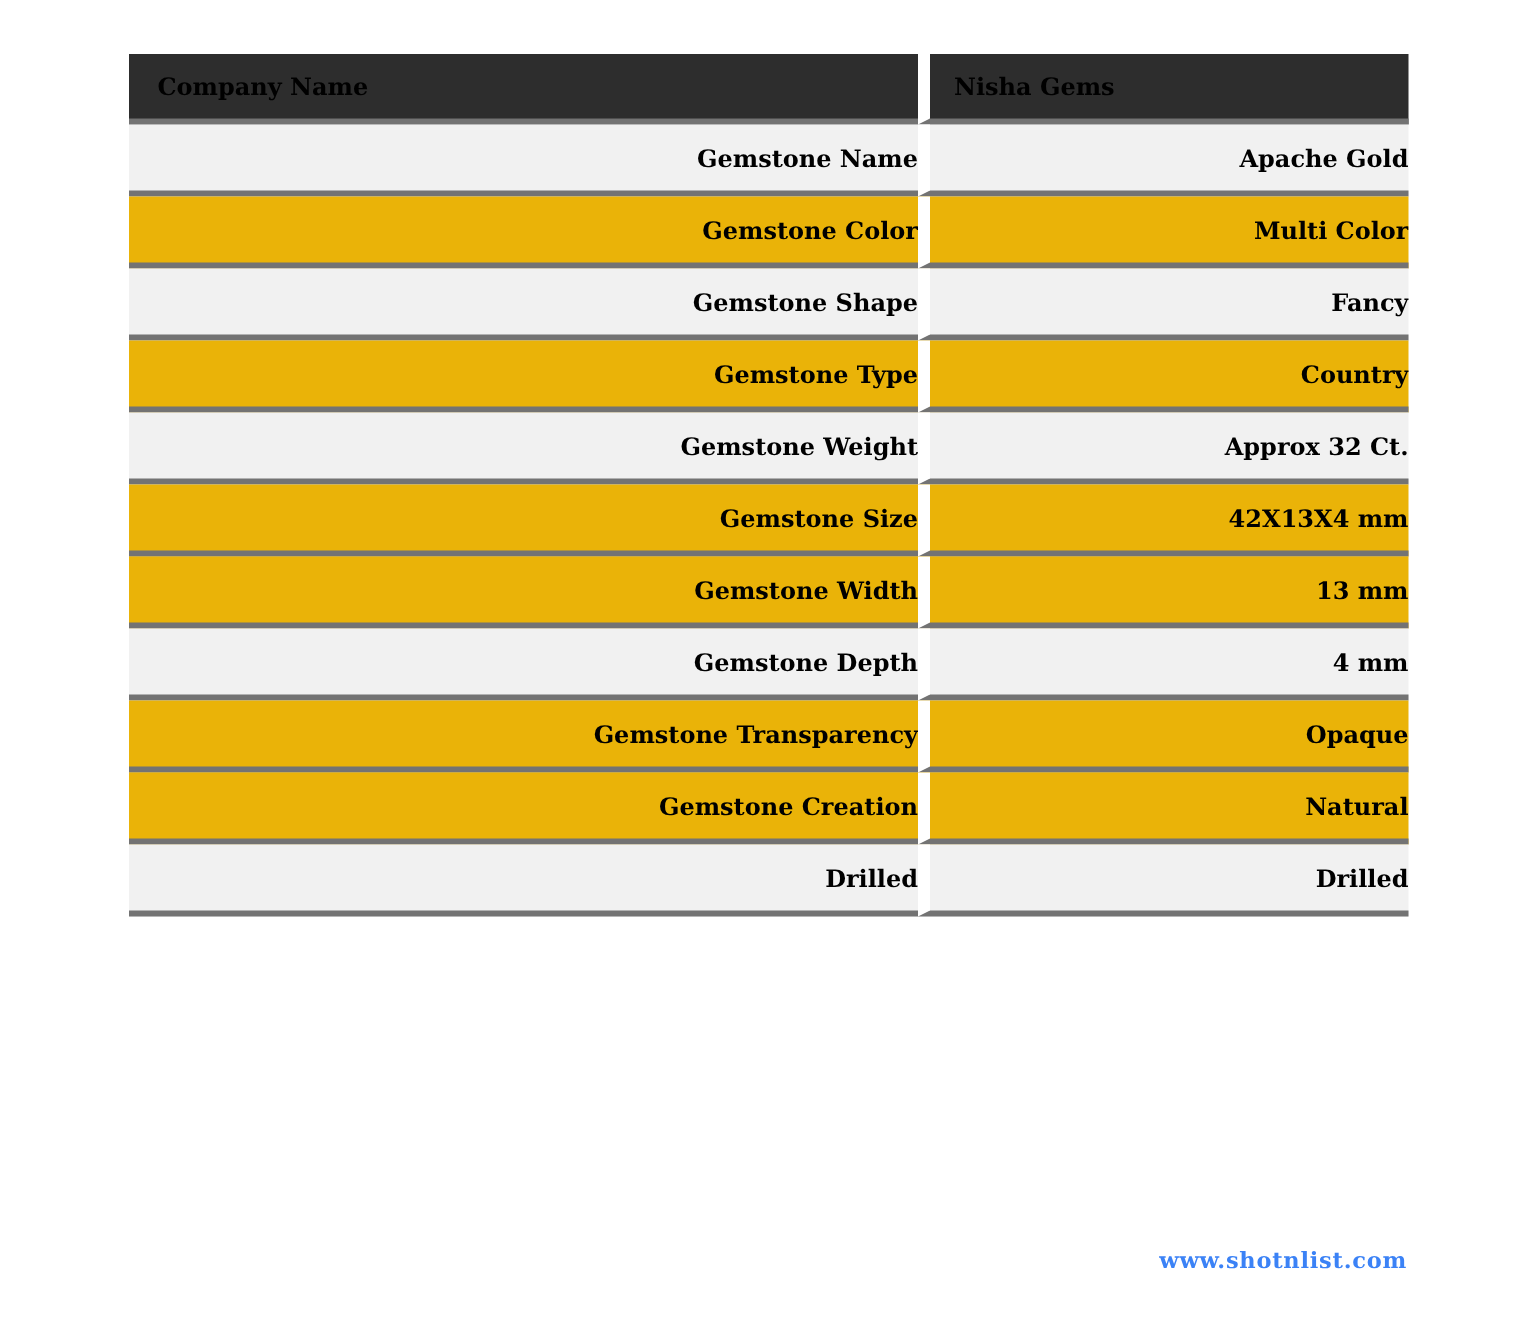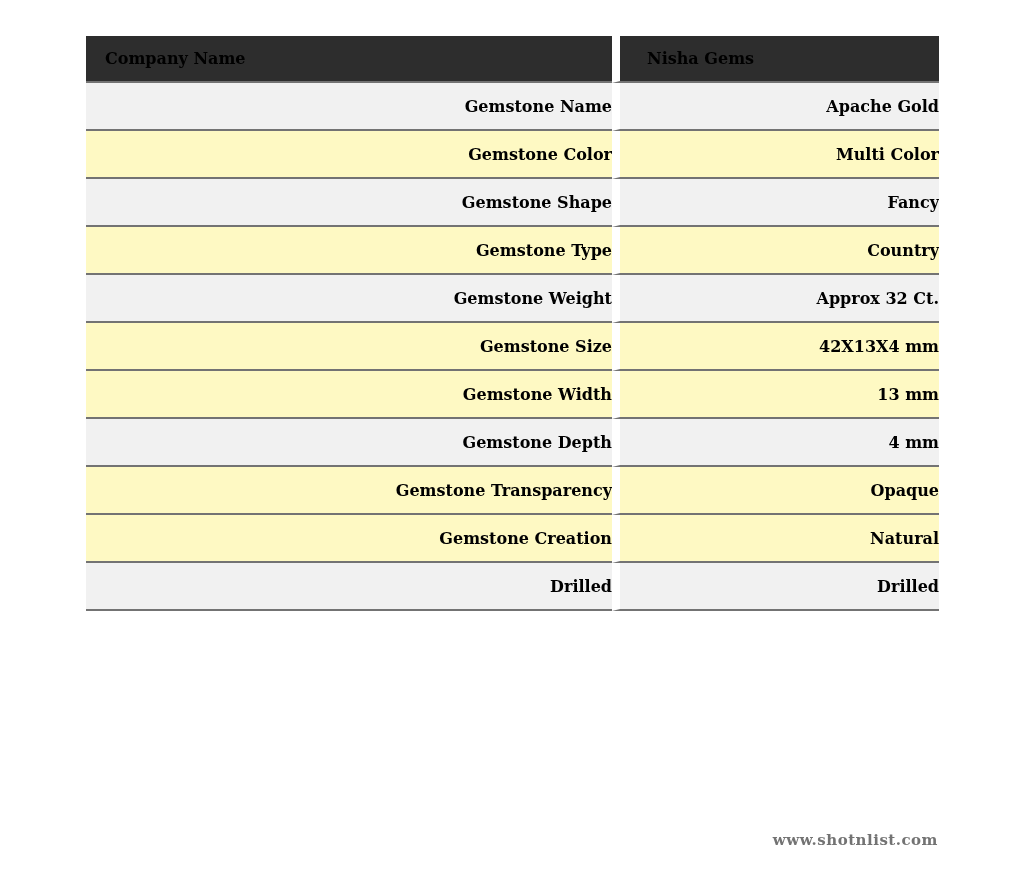--- a/index.html
+++ b/index.html
@@ -27,41 +27,41 @@
   }
   .col-label { width: 526px; }
   .col-value { width: 327px; }
   .spec-table th.cell,
   .spec-table td.cell {
     font-size: 16px;
     font-weight: bold;
     color: #000000;
     text-align: left;
     vertical-align: middle;
-    border-bottom: 2px solid #737373;
+    border-bottom: 4px solid #737373;
     white-space: nowrap;
     overflow: hidden;
   }
   .spec-table th.cell { height: 47px; }
   .spec-table td.cell { height: 48px; text-align: right; }
   .label-cell { padding: 0 0 0 19px; }
   .value-cell {
-    padding: 0 0 0 27px;
+    padding: 0 0 0 16px;
     border-left: 8px solid #ffffff;
   }
   .spec-table thead th { background: #2d2d2d; }
   .spec-table tr.odd td { background: #f1f1f1; }
-  .spec-table tr.even td { background: #fef9c3; }
+  .spec-table tr.even td { background: #eab308; }
   .watermark {
     position: absolute;
     top: 831px;
     right: 86px;
     font-size: 15px;
     font-weight: bold;
-    color: #737373;
+    color: #3b82f6;
     letter-spacing: 0.5px;
   }
 </style>
 </head>
 <body>
 
 <div class="page">
   <table class="spec-table">
     <colgroup>
       <col class="col-label">

